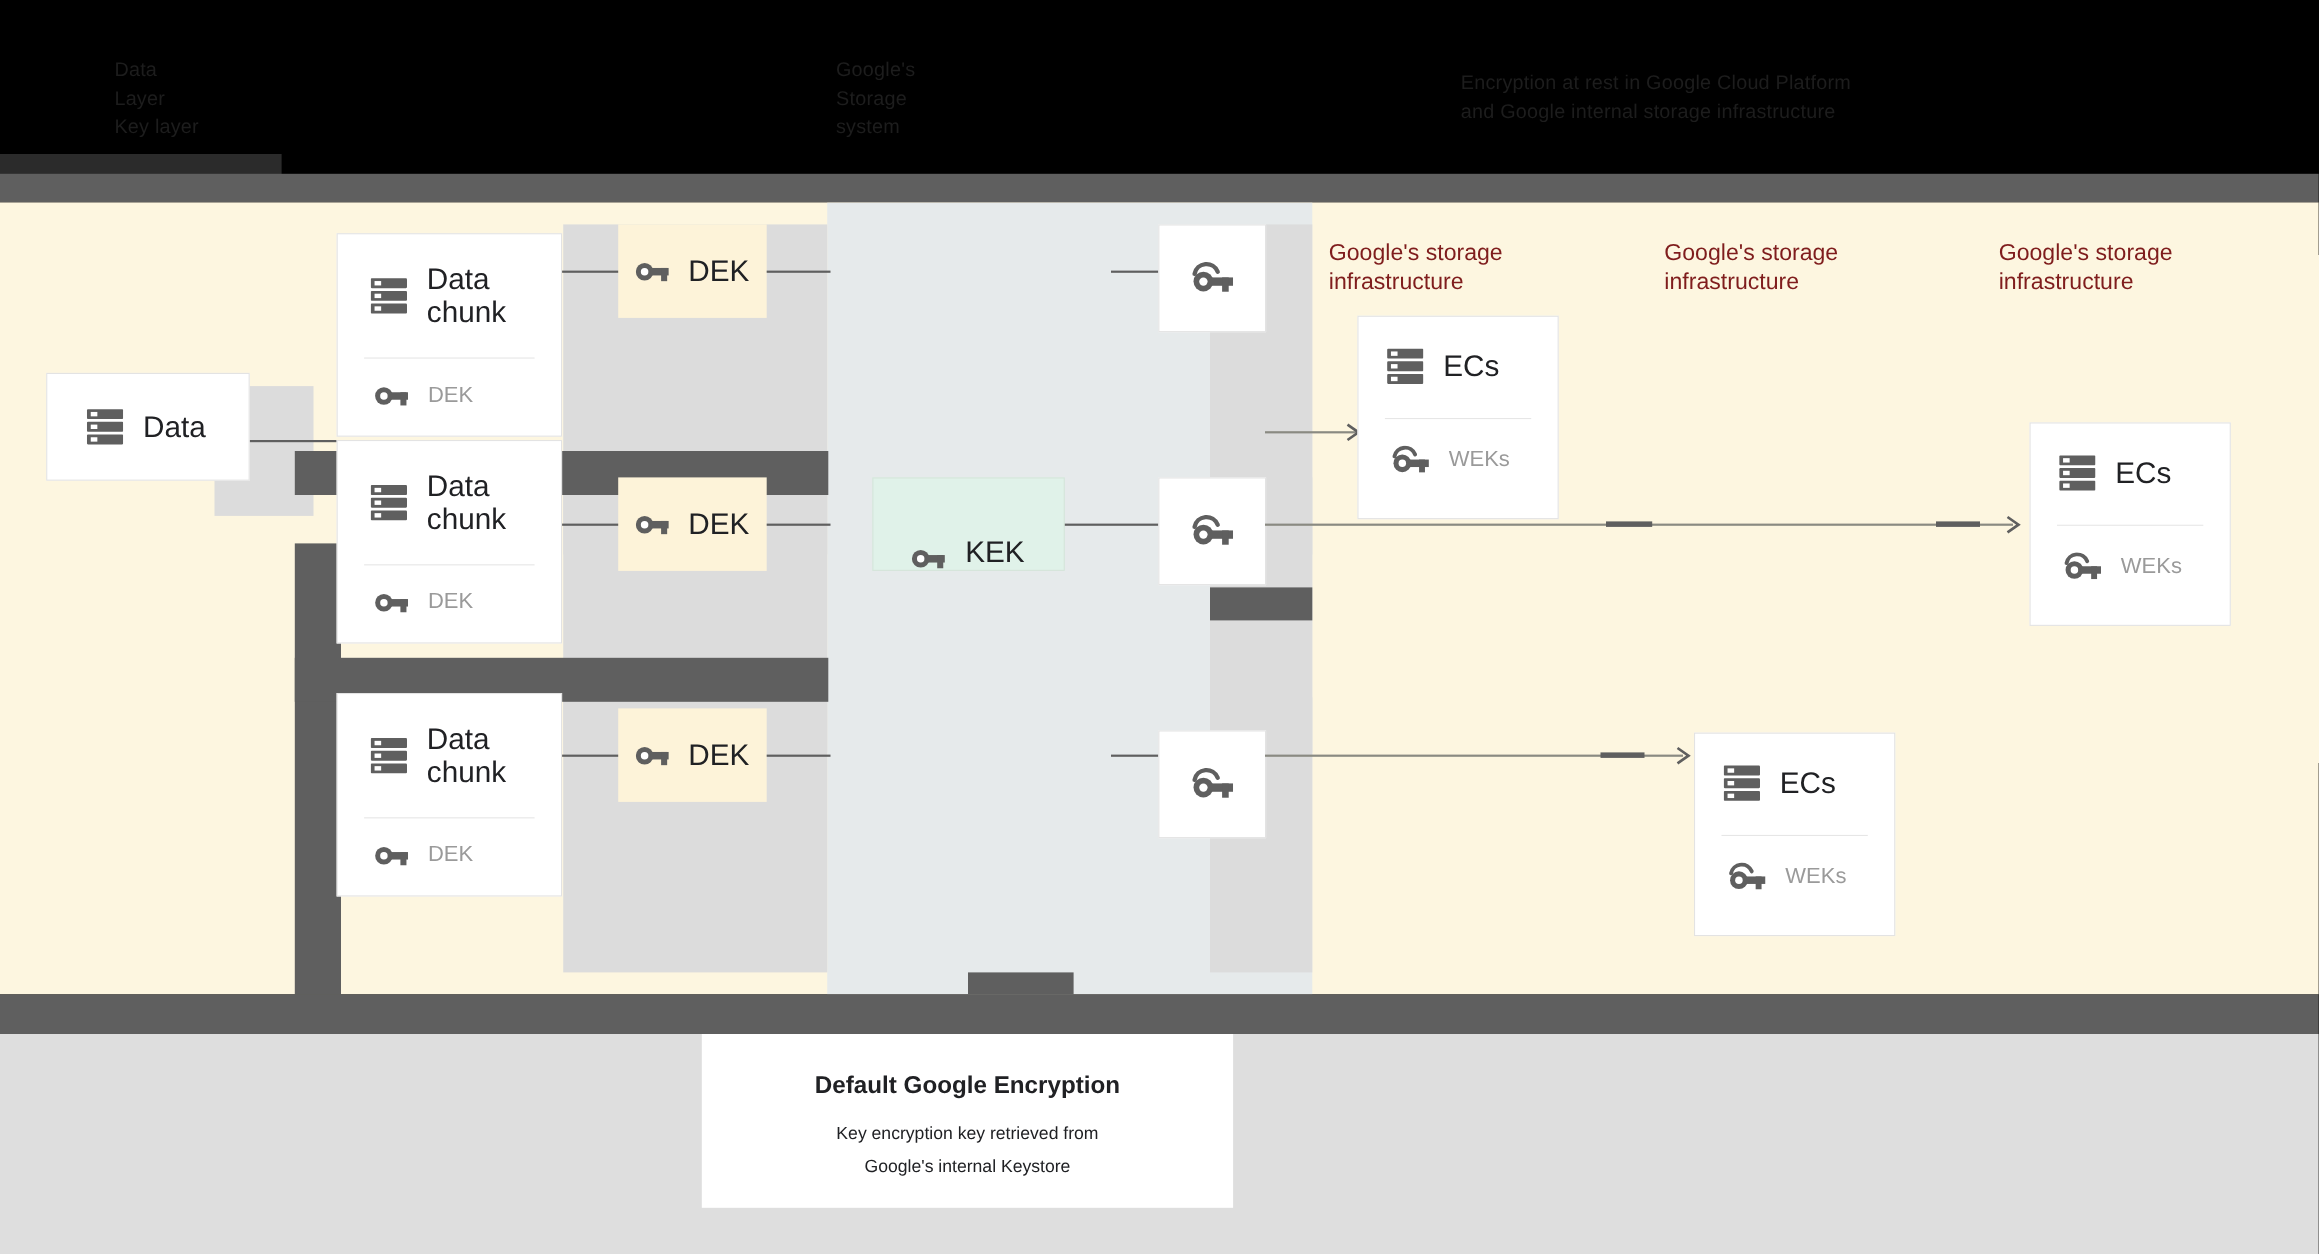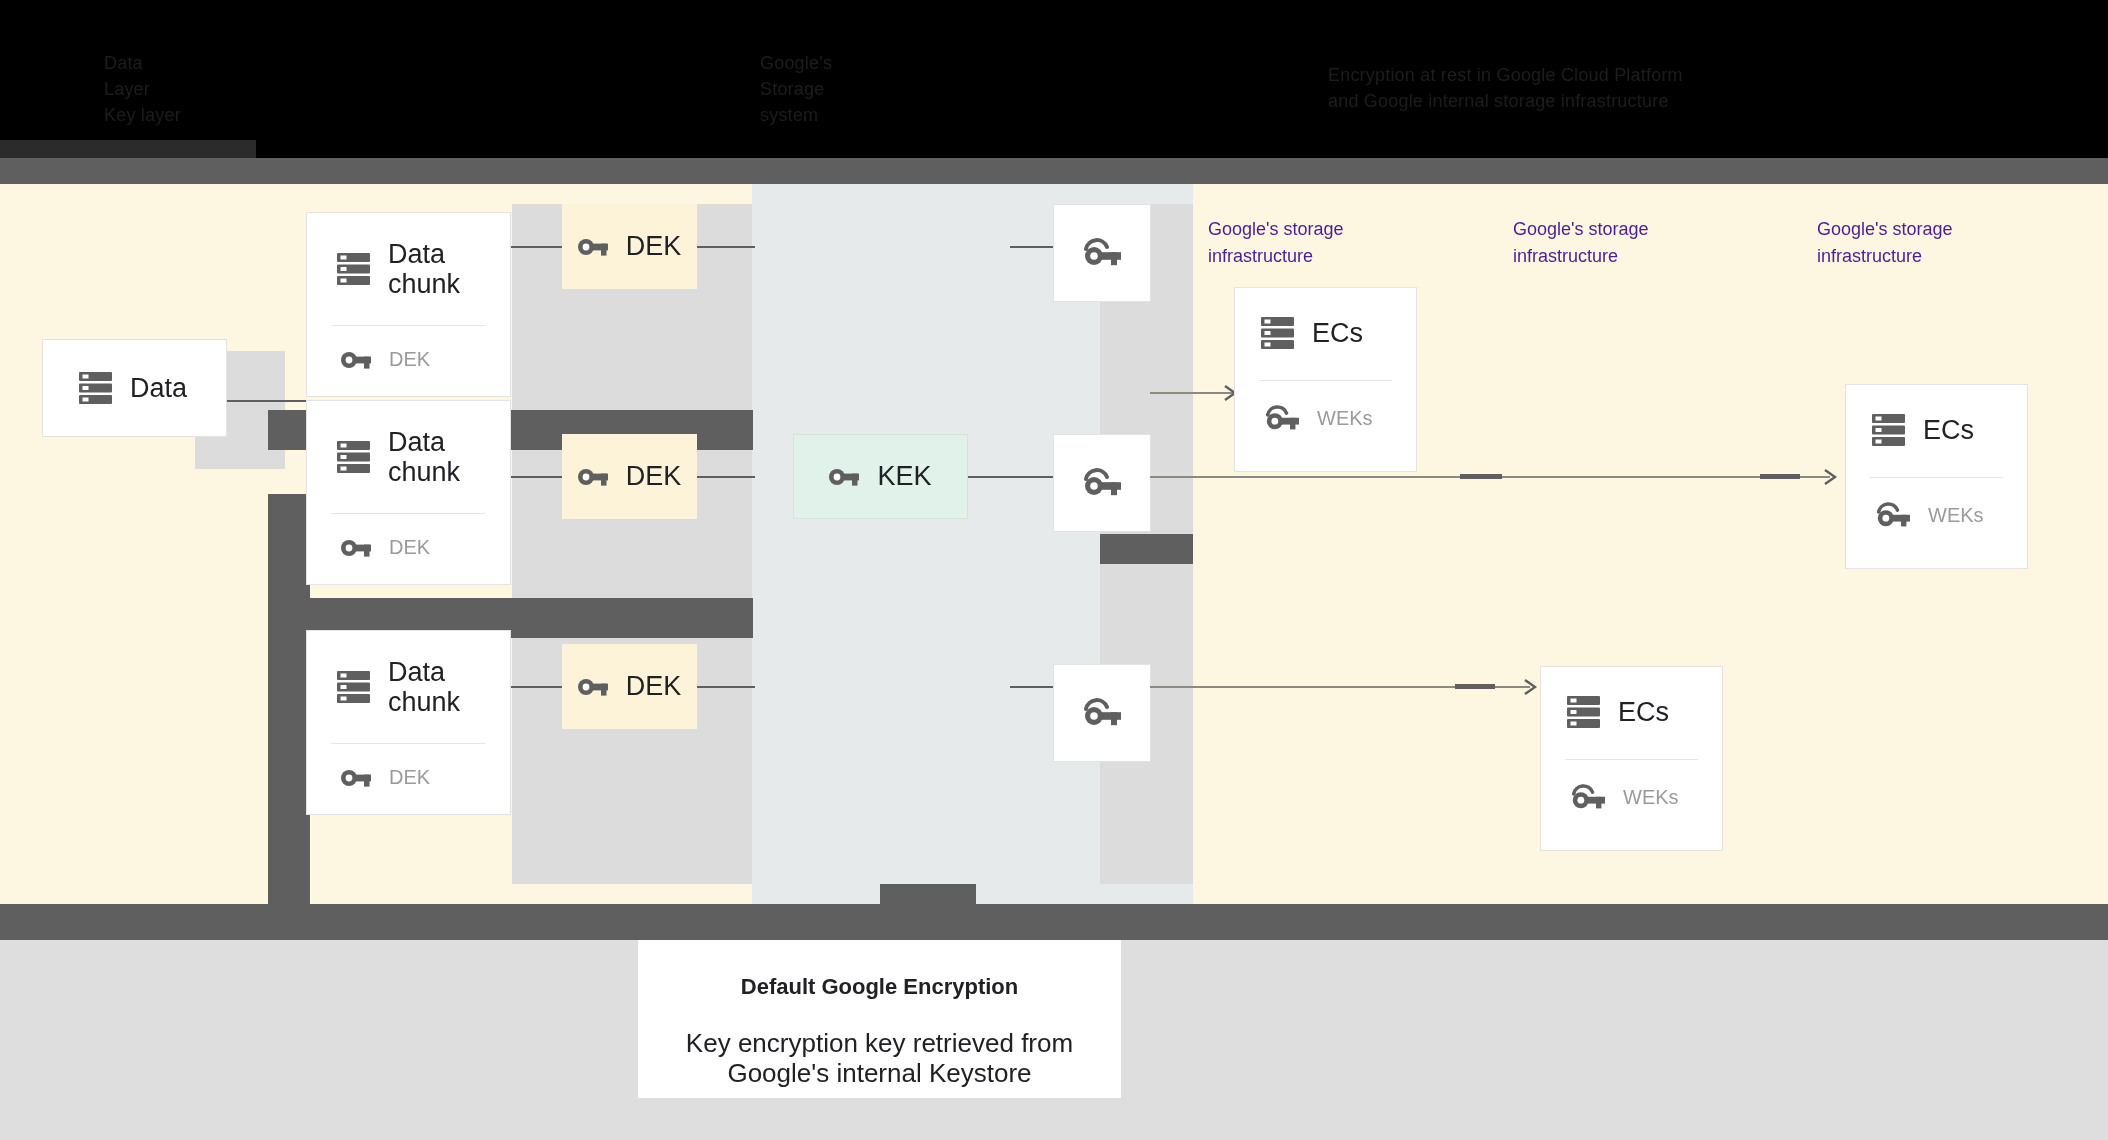--- a/index.html
+++ b/index.html
@@ -85,41 +85,41 @@
   .box-key { background:#fff; border:1px solid #e3e3e3; }
   .box-label { font-size:27px; color:#202124; margin-left:18px; }
 
   
   .line { position:absolute; background:#5f5f5f; height:2px; }
   .line-thin { position:absolute; background:#8a8a82; height:2px; }
   .arrow-chev { position:absolute; }
 
   
   .infra-label {
-    position:absolute; font-size:18px; line-height:27px; color:#4c1d95;
+    position:absolute; font-size:21px; line-height:27px; color:#7f1d1d;
     white-space:pre-line;
   }
 
   
   .bottom-bar {
     position:absolute; left:0; top:904px; width:2108px; height:36px;
     background:#5f5f5f;
   }
   .bottom-area {
     position:absolute; left:0; top:940px; width:2108px; height:200px;
     background:#dedede;
   }
   .caption {
     position:absolute; left:638px; top:940px; width:483px; height:158px;
     background:#fff;
     text-align:center;
     padding-top:34px;
   }
   .caption-title { font-size:22px; font-weight:bold; color:#202124; }
-  .caption-body  { font-size:26px; color:#202124; line-height:30px; margin-top:28px; }
+  .caption-body  { font-size:16px; color:#202124; line-height:30px; margin-top:16px; }
   .caption-body b { font-weight:normal; }
 
   
   svg.ico { display:block; }
 </style>
 </head>
 <body>
 
 <div id="stage">
 
@@ -290,21 +290,21 @@
           <rect x="23" y="6.6" width="5.5" height="12" fill="#5f5f5f"></rect>
         </svg>
       </span>
       <span class="box-label">DEK</span>
     </div>
 
     <div class="line" style="left:697px;top:62px;width:58px;"></div>
     <div class="line" style="left:697px;top:292px;width:58px;"></div>
     <div class="line" style="left:697px;top:502px;width:58px;"></div>
 
-    <div class="box-node box-kek" style="left:793px;top:250px;width:175px;height:85px;">
+    <div class="box-node box-kek" style="left:793px;top:250px;width:175px;height:85px;align-items:flex-end;">
       <span>
         <svg class="ico" width="30" height="20" viewBox="0 0 30 20">
           <circle cx="8" cy="10" r="8" fill="#5f5f5f"></circle>
             <circle cx="8" cy="10" r="3.4" fill="#fff"></circle>
           <rect x="13" y="6.6" width="17" height="6.8" fill="#5f5f5f"></rect>
           <rect x="23" y="6.6" width="5.5" height="12" fill="#5f5f5f"></rect>
         </svg>
       </span>
       <span class="box-label">KEK</span>
     </div>

